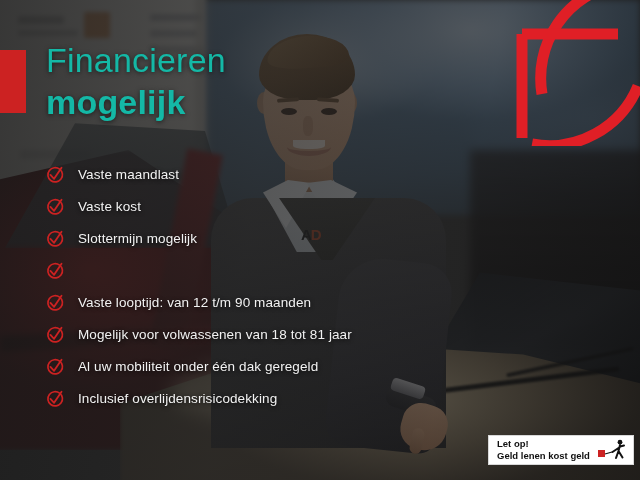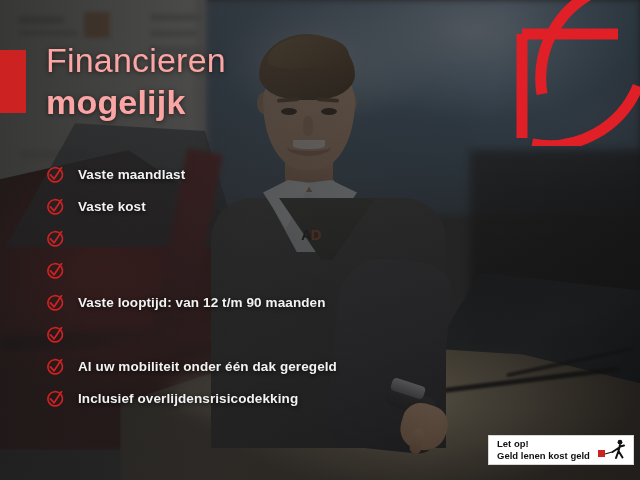--- a/index.html
+++ b/index.html
@@ -244,21 +244,21 @@
 
   .arc-wrap {
     position:absolute; right:-30px; top:-34px; width:160px; height:180px;
     pointer-events:none;
   }
 
   
   .headline {
     position:absolute; left:46px; top:40px;
     width:430px;
-    color:#fca5a5;
+    color:#14b8a6;
     font-family:"Liberation Sans", sans-serif;
     font-size:34px;
     font-weight:300;
     line-height:1.23;
     letter-spacing:.2px;
     text-shadow:0 1px 5px rgba(0,0,0,.6);
   }
   .headline .l2 { display:block;font-weight:bold; }
 
   .feature-list {
@@ -274,21 +274,21 @@
   }
   .check-icon {
     flex:0 0 auto;
     width:19px; height:19px;
     display:block;
   }
   .feature-text {
     color:#f2f2f2;
     font-family:"Liberation Sans", sans-serif;
     font-size:13.5px;
-    font-weight:700;
+    font-weight:400;
     letter-spacing:.1px;
     white-space:nowrap;
     text-shadow:0 1px 4px rgba(0,0,0,.75);
   }
 
   
   .afm-badge {
     position:absolute; left:488px; top:435px;
     width:146px; height:30px;
     background:#ffffff;
@@ -400,39 +400,41 @@
           <ellipse cx="11.6" cy="12.4" rx="9.2" ry="9.0" fill="none" stroke="#cc2222" stroke-width="2.1" transform="rotate(-8 11.6 12.4)"></ellipse>
           <path d="M5.6 12.6 L10.2 17.4 L19.6 3.4" fill="none" stroke="#cc2222" stroke-width="2.3" stroke-linecap="round" stroke-linejoin="round"></path>
         </svg>
         <span class="feature-text">Vaste kost</span>
       </li>
       <li class="feature-item">
         <svg class="check-icon" viewBox="0 0 24 24">
           <ellipse cx="11.6" cy="12.4" rx="9.2" ry="9.0" fill="none" stroke="#cc2222" stroke-width="2.1" transform="rotate(-8 11.6 12.4)"></ellipse>
           <path d="M5.6 12.6 L10.2 17.4 L19.6 3.4" fill="none" stroke="#cc2222" stroke-width="2.3" stroke-linecap="round" stroke-linejoin="round"></path>
         </svg>
+        <span class="feature-text">Slottermijn mogelijk</span>
       </li>
       <li class="feature-item">
         <svg class="check-icon" viewBox="0 0 24 24">
           <ellipse cx="11.6" cy="12.4" rx="9.2" ry="9.0" fill="none" stroke="#cc2222" stroke-width="2.1" transform="rotate(-8 11.6 12.4)"></ellipse>
           <path d="M5.6 12.6 L10.2 17.4 L19.6 3.4" fill="none" stroke="#cc2222" stroke-width="2.3" stroke-linecap="round" stroke-linejoin="round"></path>
         </svg>
       </li>
       <li class="feature-item">
         <svg class="check-icon" viewBox="0 0 24 24">
           <ellipse cx="11.6" cy="12.4" rx="9.2" ry="9.0" fill="none" stroke="#cc2222" stroke-width="2.1" transform="rotate(-8 11.6 12.4)"></ellipse>
           <path d="M5.6 12.6 L10.2 17.4 L19.6 3.4" fill="none" stroke="#cc2222" stroke-width="2.3" stroke-linecap="round" stroke-linejoin="round"></path>
         </svg>
         <span class="feature-text">Vaste looptijd: van 12 t/m 90 maanden</span>
       </li>
       <li class="feature-item">
         <svg class="check-icon" viewBox="0 0 24 24">
           <ellipse cx="11.6" cy="12.4" rx="9.2" ry="9.0" fill="none" stroke="#cc2222" stroke-width="2.1" transform="rotate(-8 11.6 12.4)"></ellipse>
           <path d="M5.6 12.6 L10.2 17.4 L19.6 3.4" fill="none" stroke="#cc2222" stroke-width="2.3" stroke-linecap="round" stroke-linejoin="round"></path>
         </svg>
+        <span class="feature-text">Mogelijk voor volwassenen van 18 tot 81 jaar</span>
       </li>
       <li class="feature-item">
         <svg class="check-icon" viewBox="0 0 24 24">
           <ellipse cx="11.6" cy="12.4" rx="9.2" ry="9.0" fill="none" stroke="#cc2222" stroke-width="2.1" transform="rotate(-8 11.6 12.4)"></ellipse>
           <path d="M5.6 12.6 L10.2 17.4 L19.6 3.4" fill="none" stroke="#cc2222" stroke-width="2.3" stroke-linecap="round" stroke-linejoin="round"></path>
         </svg>
         <span class="feature-text">Al uw mobiliteit onder één dak geregeld</span>
       </li>
       <li class="feature-item">
         <svg class="check-icon" viewBox="0 0 24 24">

